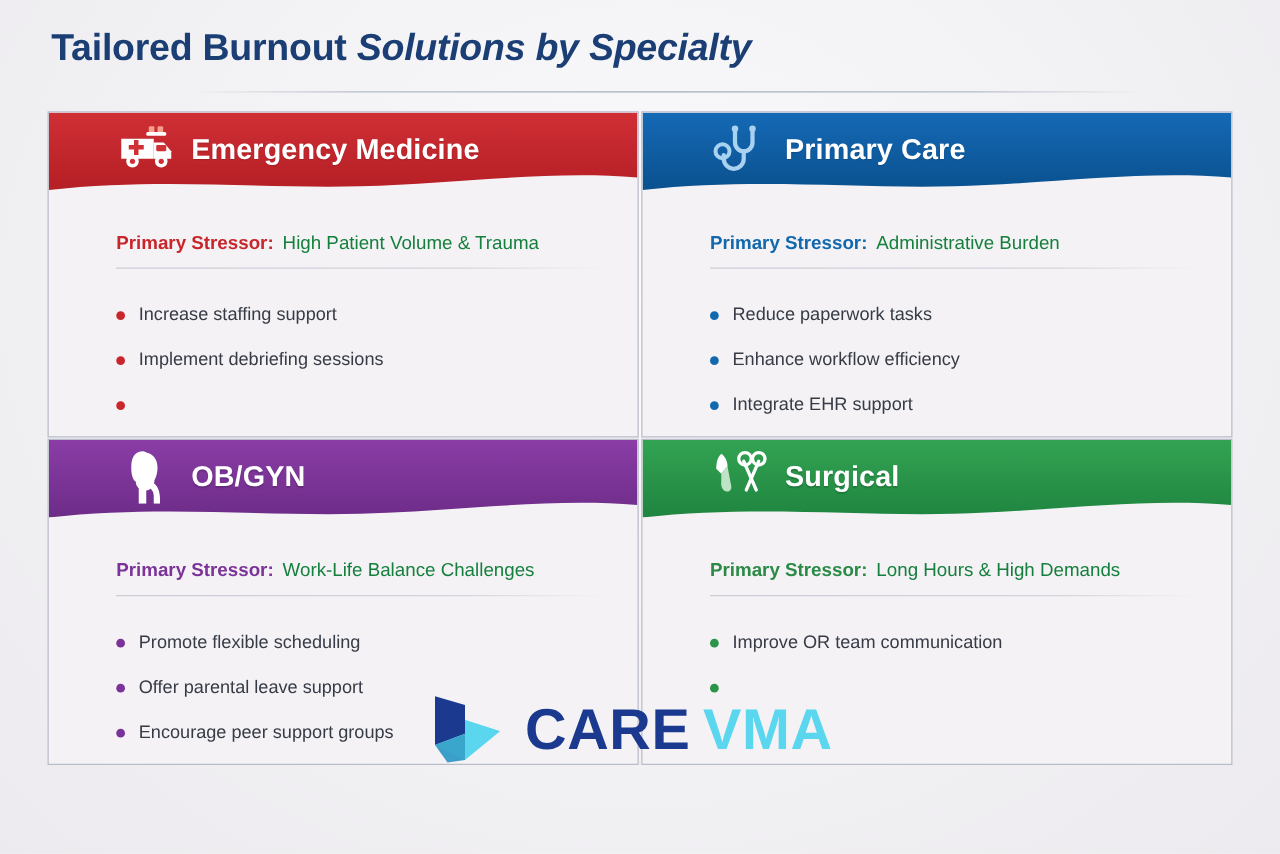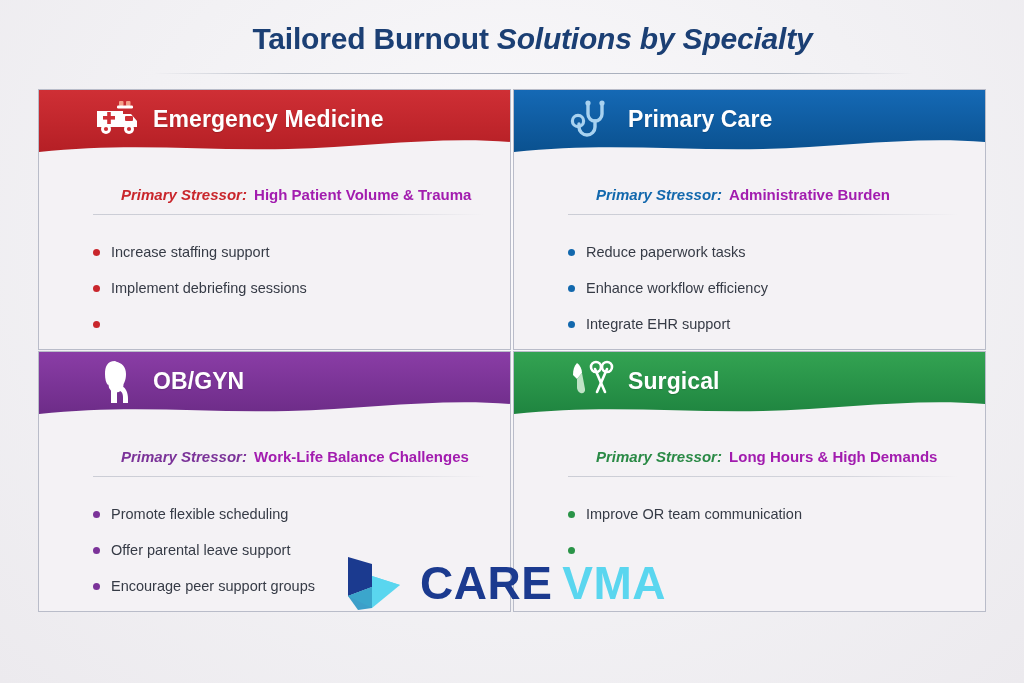--- a/index.html
+++ b/index.html
@@ -15,21 +15,20 @@
     background: #f4f3f5;
     background-image:
       radial-gradient(ellipse at 50% 35%, #fbfafc 0%, #f2f1f4 55%, #eceaee 100%);
     position: relative;
   }
 
   
   .title-wrap {
     width: 100%;
     padding-top: 22px;
-    text-align: center;
     position: relative;
     padding-left: 41px;
   }
 
   .page-title {
     font-size: 30px;
     letter-spacing: -0.2px;
     color: #1b3f74;
     font-weight: bold;
     line-height: 1.15;
@@ -127,27 +126,25 @@
     flex: 1;
   }
 
   .stressor {
     font-size: 15px;
     line-height: 1.2;
     white-space: nowrap;
     margin-bottom: 6px;
   }
   .stressor-label {
-    font-style: italic;
     font-weight: bold;
-    margin-left: 28px;
   }
   .stressor-value {
-    font-weight: bold;
-    color: #a21caf;
+    font-weight: normal;
+    color: #15803d;
     margin-left: 3px;
   }
 
   .stressor-rule {
     height: 1px;
     width: 100%;
     margin-top: 10px;
     background: linear-gradient(to right,
       rgba(170,175,188,0.55) 0%,
       rgba(170,175,188,0.45) 70%,

